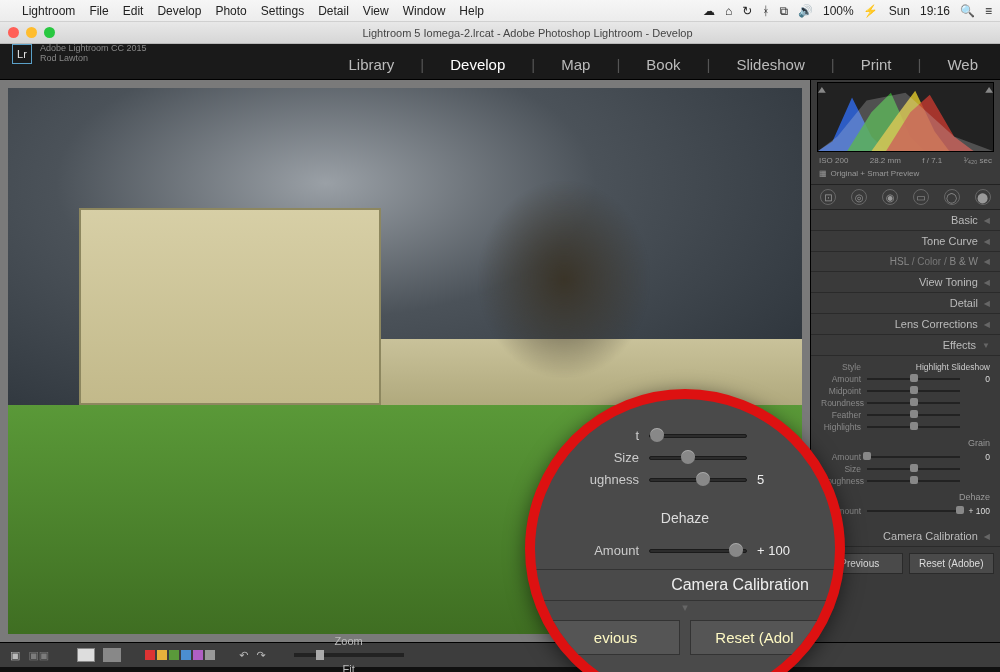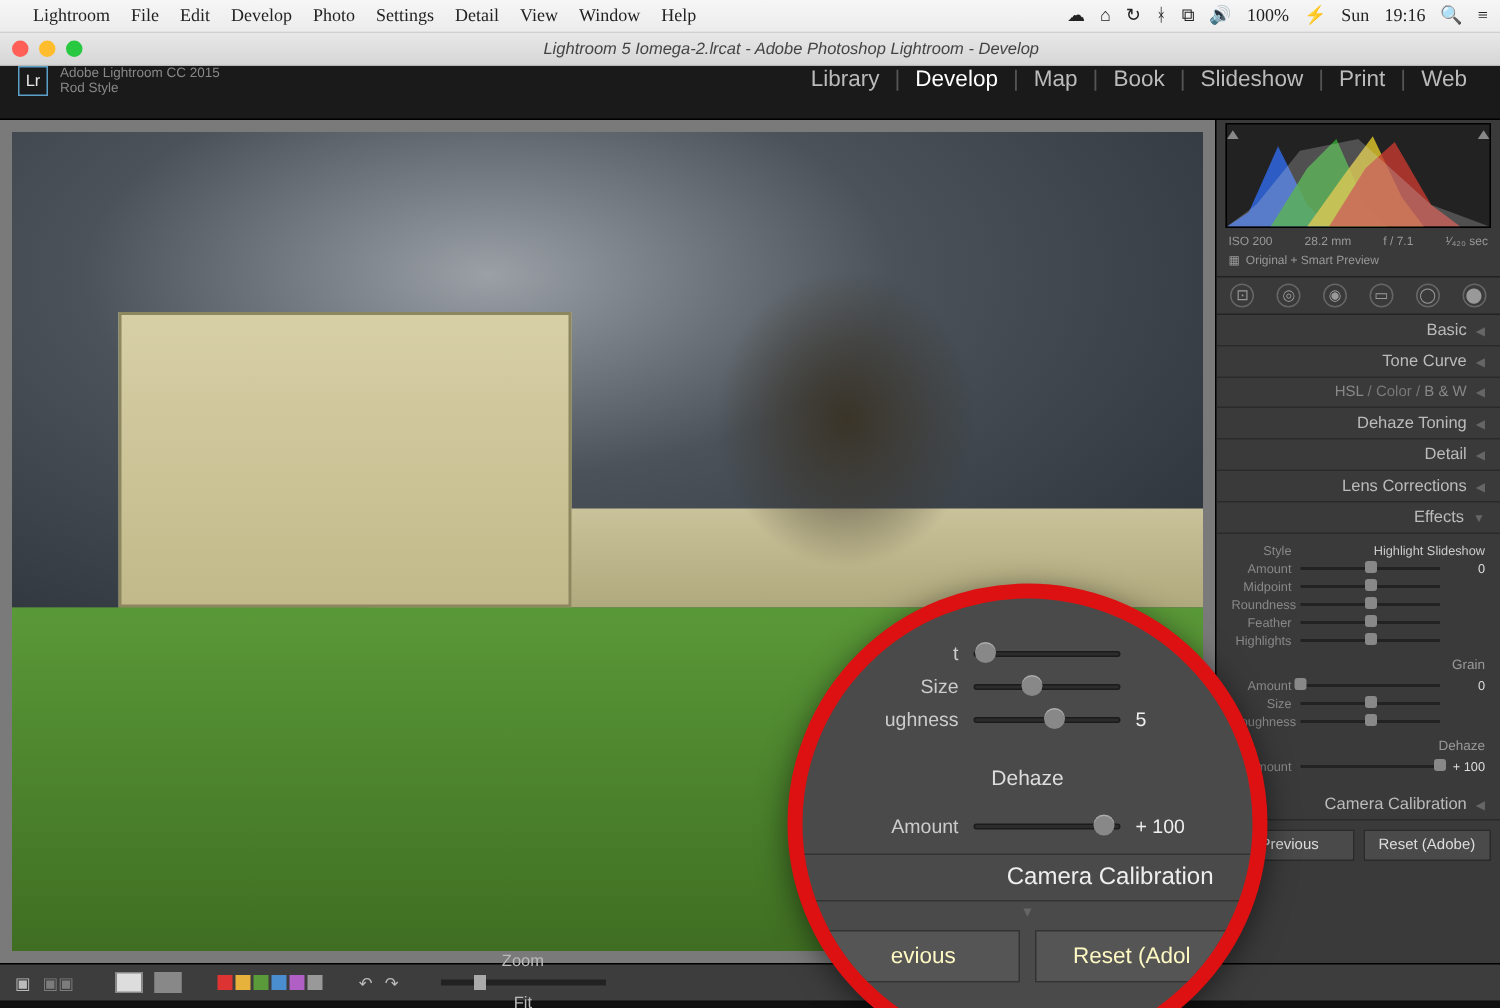--- a/index.html
+++ b/index.html
@@ -7,52 +7,52 @@
     width: 1000px; height: 672px;
     font-family: -apple-system, "Helvetica Neue", Arial, sans-serif;
     background: #ffffff; overflow: hidden; position: relative;
     font-size: 11px; color: #ccc;
   }
 
   
   .menubar {
     height: 22px; background: linear-gradient(#f6f6f6,#ececec);
     display: flex; align-items: center; padding: 0 8px; gap: 14px;
-    color: #222; font-size: 12px; border-bottom: 1px solid #d0d0d0; font-family: Liberation Serif, serif;
+    color: #222; font-size: 12px; border-bottom: 1px solid #d0d0d0;
   }
   .menubar .apple { font-size: 14px; }
   .menubar .left { display:flex; gap:14px; align-items:center; }
   .menubar .left span:first-child { font-weight:600; }
   .menubar .right { margin-left:auto; display:flex; gap:10px; align-items:center; font-size:12px; }
 
   
   .titlebar {
     height: 22px; background: linear-gradient(#e8e8e8,#d6d6d6);
     display:flex; align-items:center; padding:0 8px; gap:8px;
-    border-bottom:1px solid #b8b8b8; color:#444; font-size:11px;font-style:italic;
+    border-bottom:1px solid #b8b8b8; color:#444; font-size:11px;
   }
   .traffic { display:flex; gap:7px; }
   .traffic span { width:11px; height:11px; border-radius:50%; display:block; }
   .tl-red{background:#ff5f57;} .tl-yel{background:#ffbd2e;} .tl-grn{background:#28c840;}
   .titlebar .title { flex:1; text-align:center; }
 
   
   .appwrap { position:relative; height: calc(672px - 44px); background:#1e1e1e; }
 
   .topstrip {
     height: 36px; background:#1a1a1a; border-bottom:1px solid #000;
     display:flex; align-items:flex-start; padding:0 12px;
   }
   .logo { display:flex; align-items:center; gap:8px; }
   .logo-mark {
     width:20px; height:20px; border:1.5px solid #5aa0c8; color:#e6e6e6;
     font-size:11px; font-weight:500; display:flex; align-items:center; justify-content:center;
   }
   .logo-txt { font-size:9px; line-height:1.1; color:#888; }
-  .modules { margin-left:auto; display:flex; gap:0; align-items:center; font-size:15px; color:#bbb; }
+  .modules { margin-left:auto; display:flex; gap:16px; align-items:center; font-size:15px; color:#bbb;margin-top:12px; }
   .modules span { padding: 0 10px; cursor:pointer; }
   .modules .sep { color:#555; padding:0; }
   .modules .active { color:#fff; font-weight:500; }
 
   .maingrid { display:flex; height: calc(100% - 36px - 30px); }
 
   
   .center { flex:1; background:#7a7a7a; display:flex; flex-direction:column; }
   .photo {
     margin:8px; flex:1; position:relative; overflow:hidden;
@@ -179,21 +179,21 @@
   <div class="title">Lightroom 5 Iomega-2.lrcat - Adobe Photoshop Lightroom - Develop</div>
 </div>
 
 <div class="appwrap">
 
   <div class="topstrip">
     <div class="logo">
       <div class="logo-mark">Lr</div>
       <div class="logo-txt">
         <div>Adobe Lightroom CC 2015</div>
-        <div>Rod Style</div>
+        <div>Rod Lawton</div>
       </div>
     </div>
     <div class="modules">
       <span>Library</span>
         <span class="sep">|</span>
       <span class="active">Develop</span>
         <span class="sep">|</span>
       <span>Map</span>
         <span class="sep">|</span>
       <span>Book</span>
@@ -256,21 +256,21 @@
         </div>
       <div class="panel-head">
           <span>Tone Curve</span>
           <span class="tri">◀</span>
         </div>
       <div class="panel-head">
         <span class="hslsub"><span>HSL</span><span class="subtle"> / Color / </span><span>B &amp; W</span></span>
           <span class="tri">◀</span>
       </div>
       <div class="panel-head">
-          <span>Dehaze Toning</span>
+          <span>View Toning</span>
           <span class="tri">◀</span>
         </div>
       <div class="panel-head">
           <span>Detail</span>
           <span class="tri">◀</span>
         </div>
       <div class="panel-head">
           <span>Lens Corrections</span>
           <span class="tri">◀</span>
         </div>

